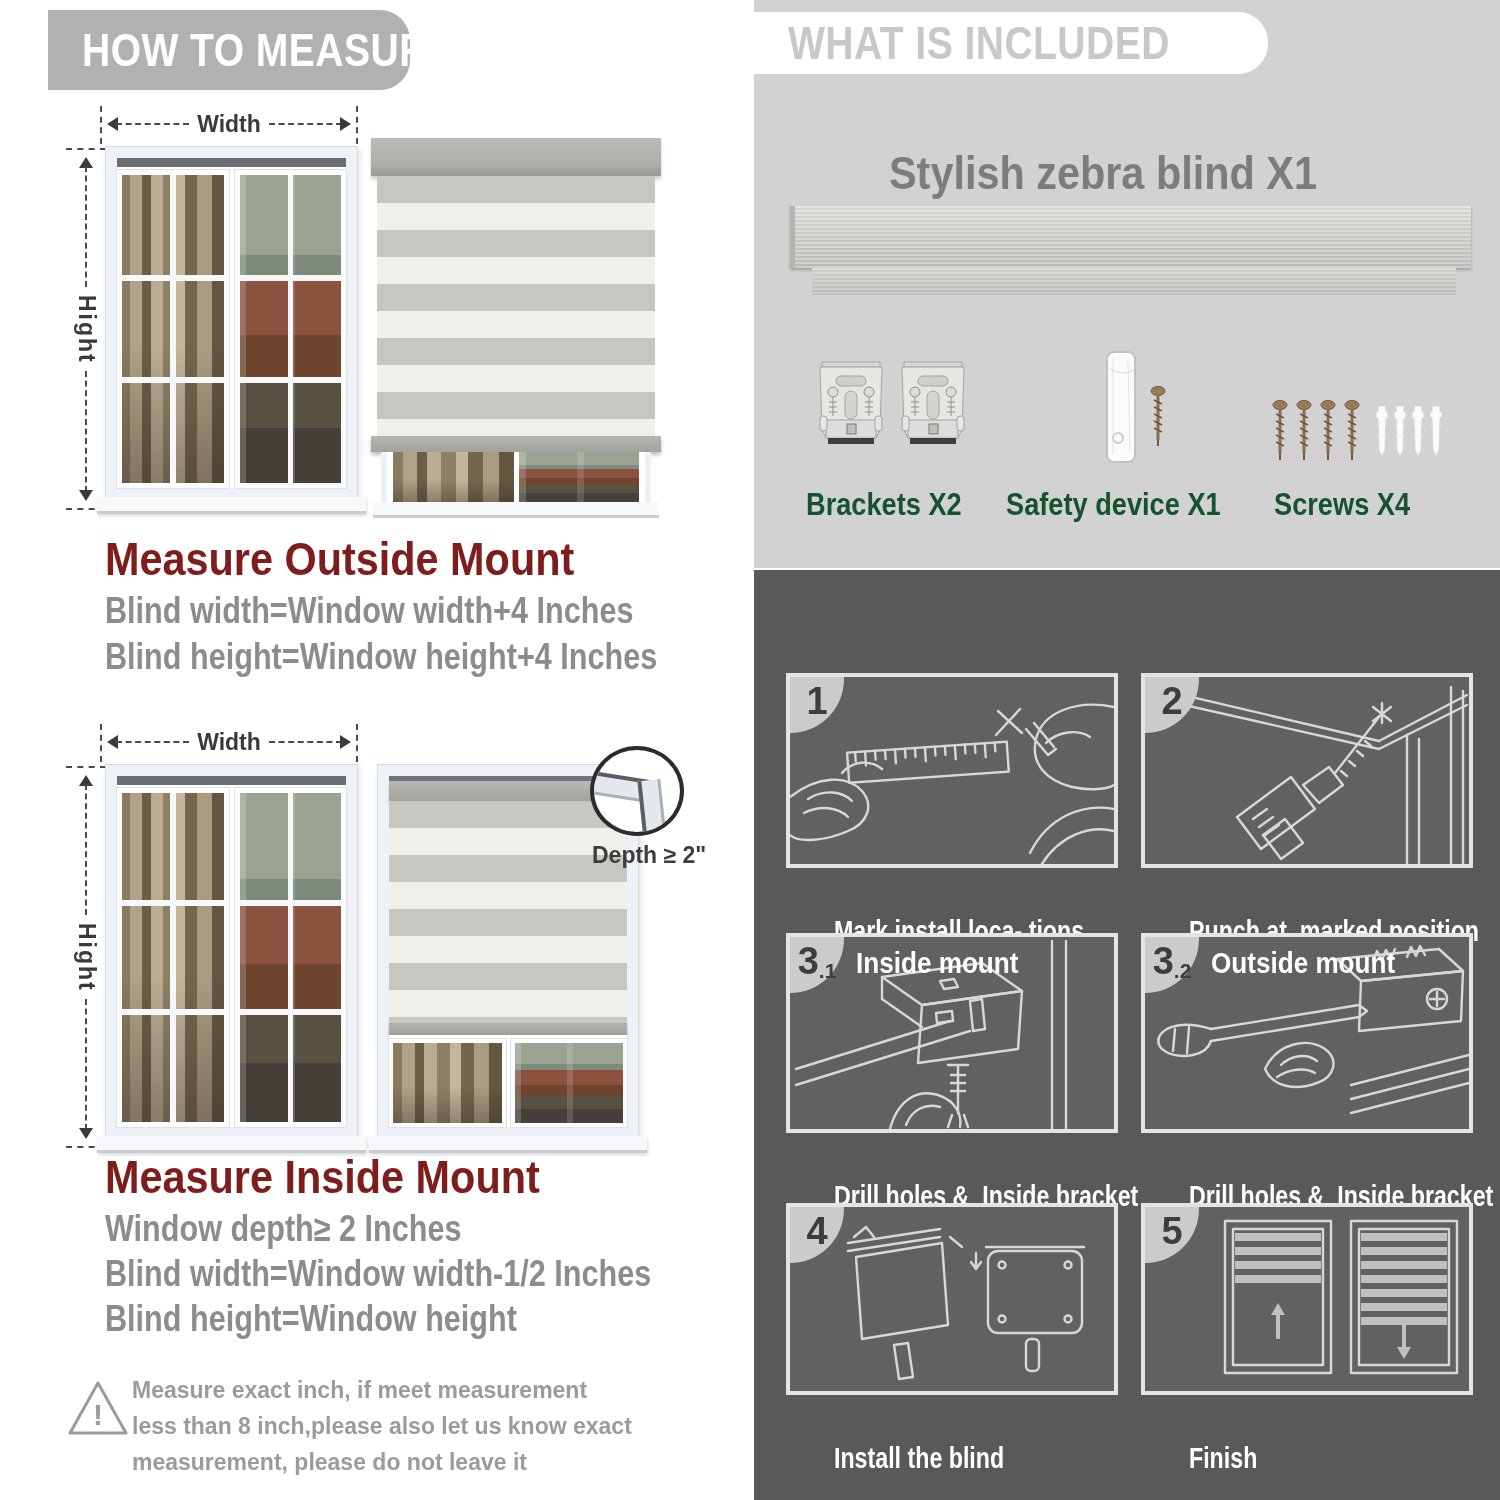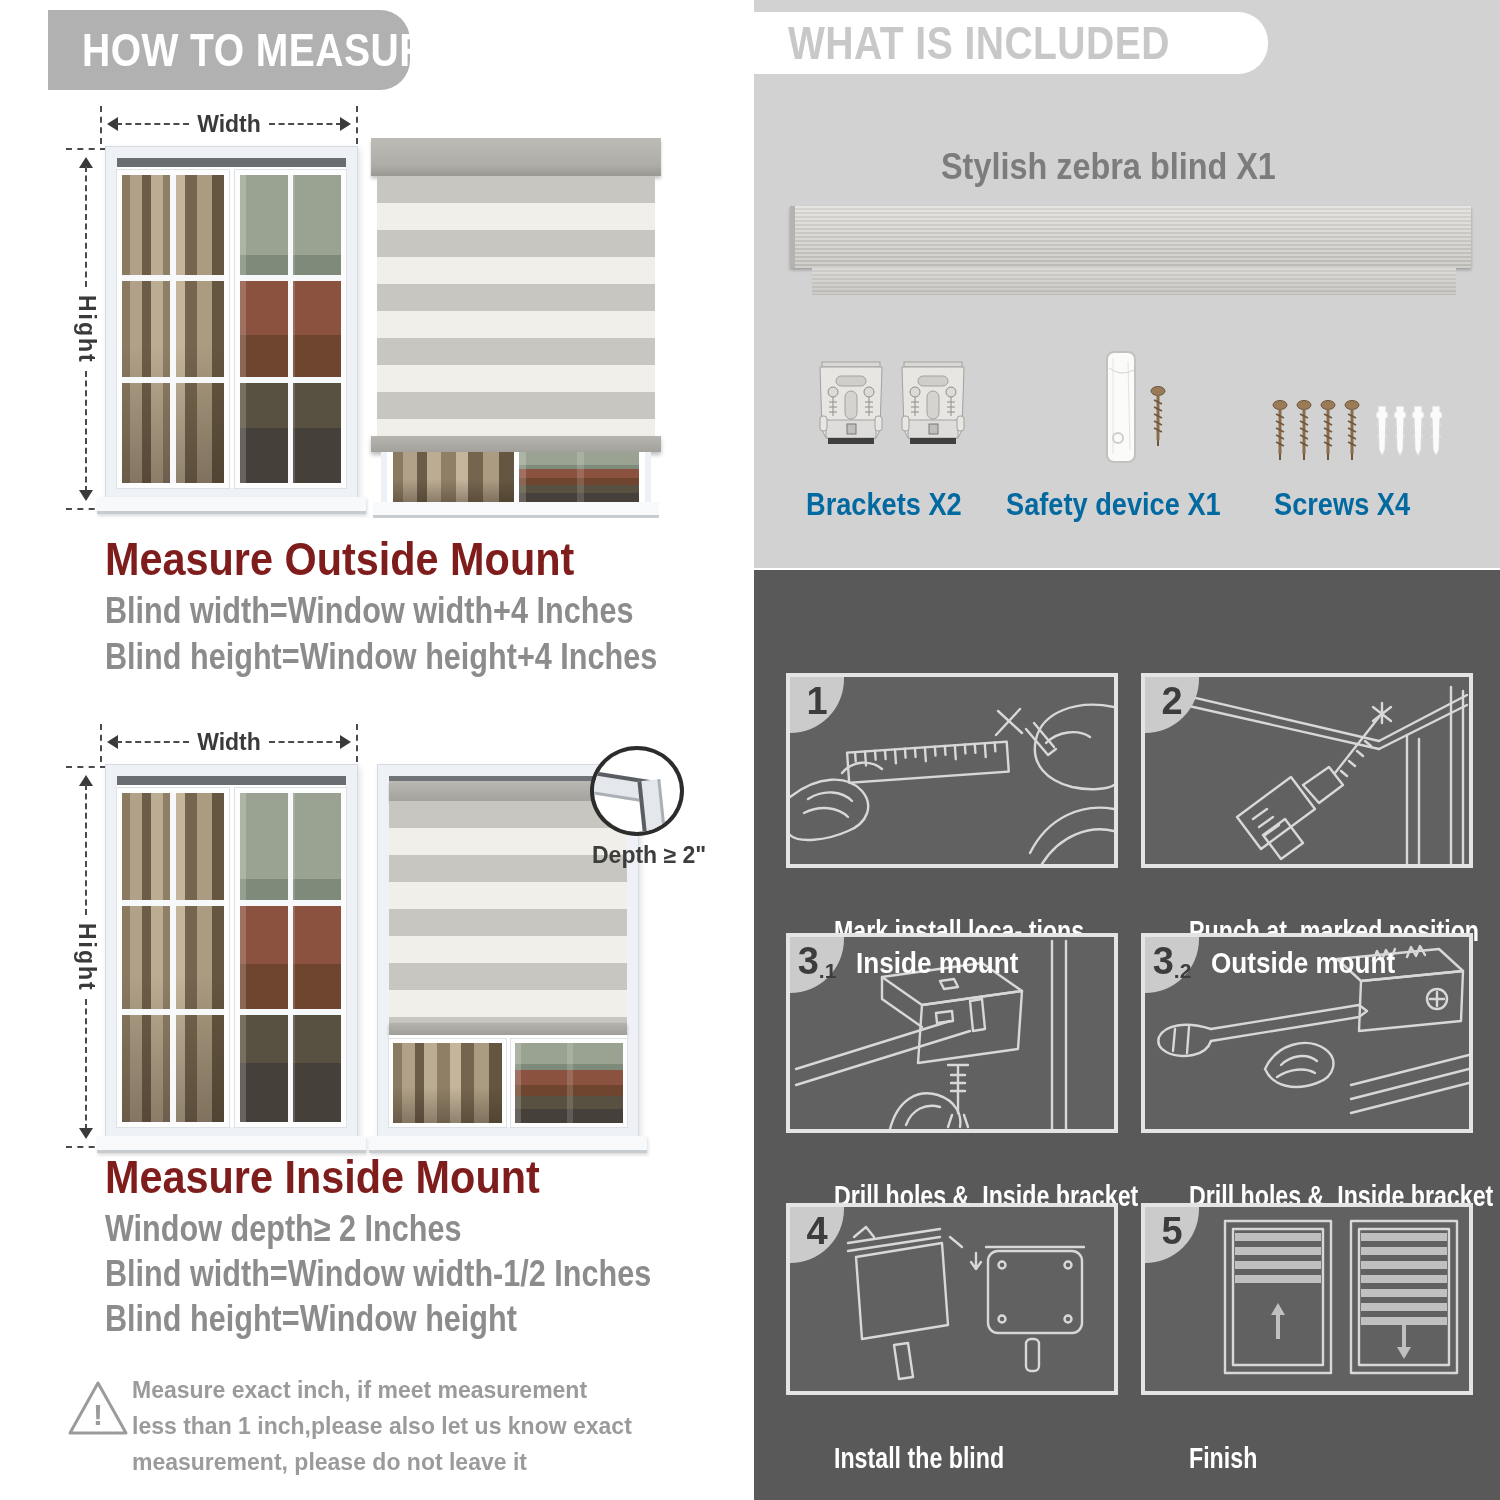--- a/index.html
+++ b/index.html
@@ -83,29 +83,29 @@
   .magnifier{position:absolute;width:94px;height:90px;border:4px solid #2c2c2c;border-radius:50%;background:#fff;overflow:hidden;box-sizing:border-box;}
   .mag-h{position:absolute;left:-6px;top:26px;width:70px;height:16px;background:#e4e8ec;border-top:4px solid #5a5e62;border-bottom:3px solid #aab0b6;transform:rotate(9deg);}
   .mag-v{position:absolute;right:16px;top:30px;width:16px;height:70px;background:#e4e8ec;border-left:4px solid #5a5e62;border-right:3px solid #aab0b6;transform:rotate(-6deg);}
   .depth-label{position:absolute;font-size:23px;font-weight:bold;color:#3d3d3d;}
 
   .warn-tri{position:absolute;}
   .warn-glyph{position:absolute;font-size:30px;font-weight:bold;color:#9b9b9b;}
 
   
   .light-panel{position:absolute;left:754px;top:0;width:746px;height:568px;background:#d2d2d2;}
-  .blind-label{position:absolute;left:0;right:0;top:146px;text-align:center;font-size:36px;font-weight:bold;color:#7c7c7c;}
+  .blind-label{position:absolute;left:0;right:0;top:146px;text-align:center;font-size:46px;font-weight:bold;color:#7c7c7c;}
   .headrail-main{position:absolute;left:36px;top:206px;width:676px;height:62px;
      background:repeating-linear-gradient(180deg,rgba(255,255,255,.25) 0 2px,rgba(0,0,0,.03) 2px 4px),
                 linear-gradient(180deg,#dddcd8 0%,#cfceca 45%,#c0bfbb 100%);
      border-left:5px solid #b4b3af;box-shadow:0 2px 3px rgba(0,0,0,.25);}
   .headrail-under{position:absolute;left:58px;top:268px;width:644px;height:27px;
      background:repeating-linear-gradient(180deg,rgba(255,255,255,.2) 0 2px,rgba(0,0,0,.02) 2px 4px),
                 linear-gradient(180deg,#d3d2ce,#bebdb9);}
-  .itemlabel{position:absolute;font-size:32px;font-weight:bold;color:#0369a1;text-align:center;}
+  .itemlabel{position:absolute;font-size:32px;font-weight:bold;color:#14532d;text-align:center;}
 
   
   .dark-panel{position:absolute;left:754px;top:570px;width:746px;height:930px;background:#595959;}
   .steppanel{position:absolute;width:332px;border:4px solid #e4e4e4;background:#616161;box-sizing:border-box;}
   .stepart{position:absolute;inset:0;width:100%;height:100%;}
   .stepnum{position:absolute;top:0;left:0;width:54px;height:56px;background:#cbcbcb;border-radius:0 0 58px 0;
      display:flex;align-items:flex-start;justify-content:center;color:#3d3d3d;font-weight:bold;z-index:2;}
   .stepnum .n{font-size:38px;line-height:48px;}
   .stepnum .nsub{font-size:21px;line-height:48px;align-self:flex-start;margin-top:10px;}
   .innertitle{position:absolute;top:10px;left:66px;color:#fff;font-weight:bold;font-size:29px;z-index:2;}
@@ -253,21 +253,21 @@
   <div class="abs formula" style="left:105px;top:1298px;">
     <span class="sx85">Blind height=Window height</span>
   </div>
 
   <div class="warn-tri" style="left:66px;top:1378px;">
     <svg width="64" height="60" viewBox="0 0 64 60">
       <path d="M32 5 L60 55 L4 55 Z" fill="none" stroke="#9b9b9b" stroke-width="3" stroke-linejoin="round"></path>
     </svg>
     <div class="warn-glyph" style="left:27px;top:20px;">!</div>
   </div>
-  <div class="abs warn-text" style="left:132px;top:1372px;width:500px;">Measure exact inch, if meet measurement less than 1 inch,please also let us know exact measurement, please do not leave it</div>
+  <div class="abs warn-text" style="left:132px;top:1372px;width:500px;">Measure exact inch, if meet measurement less than 8 inch,please also let us know exact measurement, please do not leave it</div>
 
   <div class="light-panel">
     <div class="hbadge badge-white" style="left:0;top:12px;width:514px;height:62px;">
       <span class="h1t t-lgray sx85">WHAT IS INCLUDED</span>
     </div>
 
     <div class="blind-label">
       <span class="sx90">Stylish zebra blind X1</span>
     </div>
 

